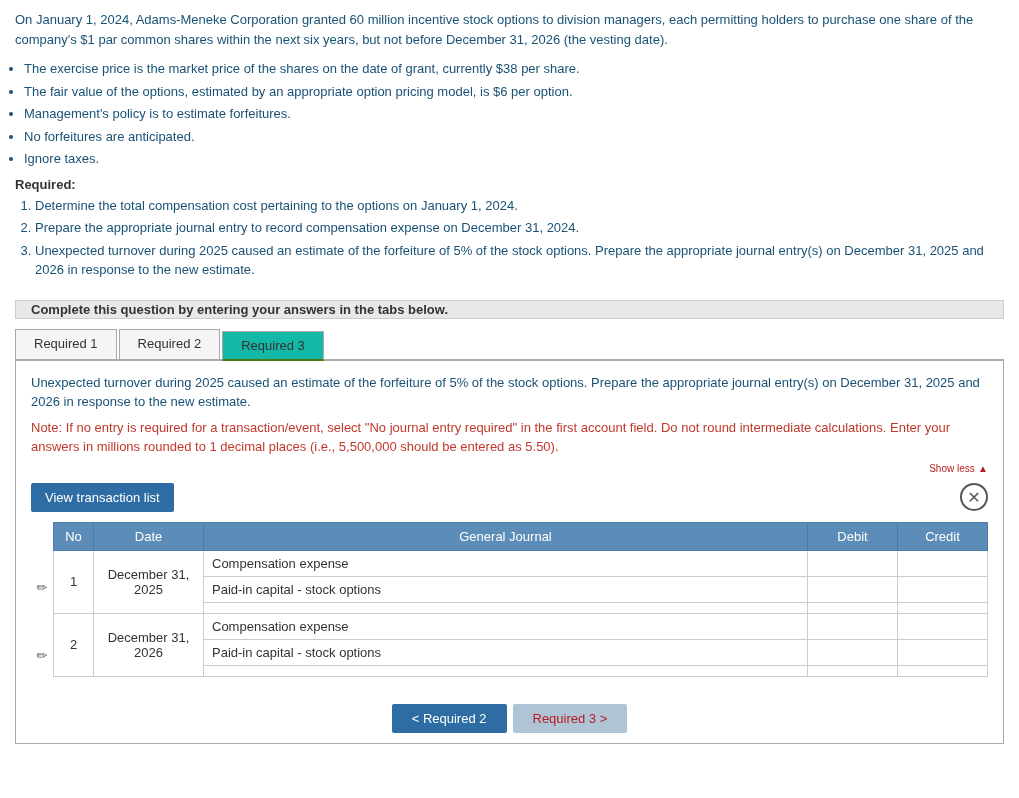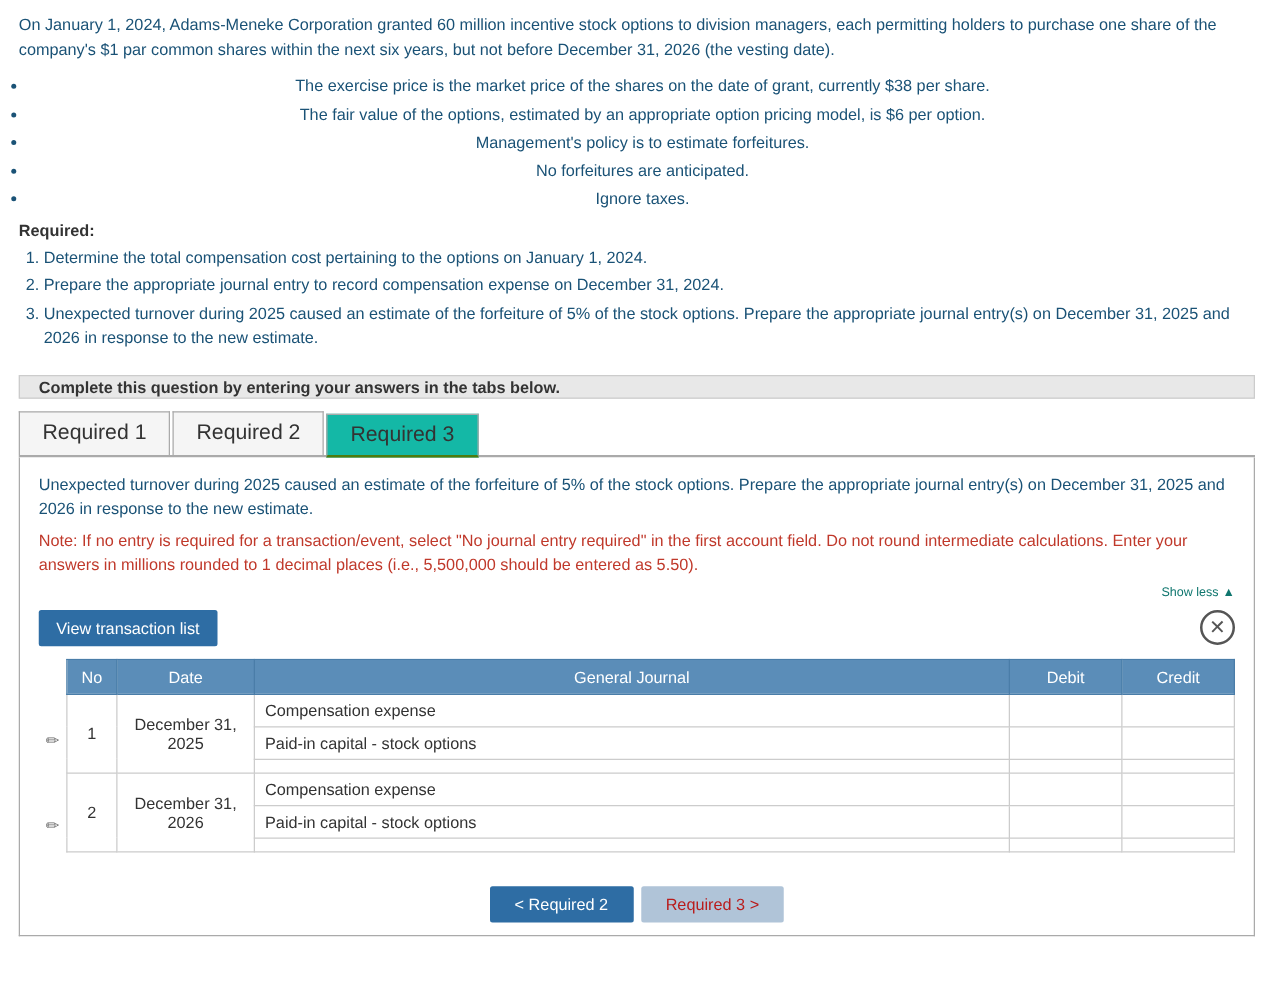--- a/index.html
+++ b/index.html
@@ -13,21 +13,20 @@
     }
     .intro-text {
       color: #1a5276;
       line-height: 1.5;
       margin-bottom: 10px;
       font-size: 13px;
     }
     .bullet-list {
       margin: 8px 0 8px 9px;
       list-style: disc;
-      text-align: center;
     }
     .bullet-list li {
       color: #1a5276;
       margin-bottom: 3px;
       line-height: 1.5;
     }
     .required-label {
       font-weight: bold;
       margin: 8px 0 4px 0;
       color: #333;
@@ -54,21 +53,21 @@
       display: flex;
       border-bottom: 2px solid #aaa;
       margin-top: 10px;
     }
     .tab {
       padding: 6px 18px;
       border: 1px solid #aaa;
       border-bottom: none;
       background: #f5f5f5;
       cursor: pointer;
-      font-size: 17px;
+      font-size: 13px;
       color: #333;
       margin-right: 2px;
     }
     .tab.active {
       background: #14b8a6;
       border-bottom: 2px solid #4d7c0f;
       font-weight: normal;
       position: relative;
       bottom: -2px;
       z-index: 1;
@@ -86,21 +85,21 @@
       font-size: 13px;
     }
     .note-text {
       color: #c0392b;
       font-size: 13px;
       line-height: 1.5;
       margin-bottom: 4px;
     }
     .show-less {
       text-align: right;
-      color: #0f766e;
+      color: #b91c1c;
       font-size: 12px;
       margin-top: 4px;
       margin-bottom: 8px;
       cursor: pointer;
     }
     .show-less span {
       font-size: 10px;
     }
     .btn-row {
       display: flex;

